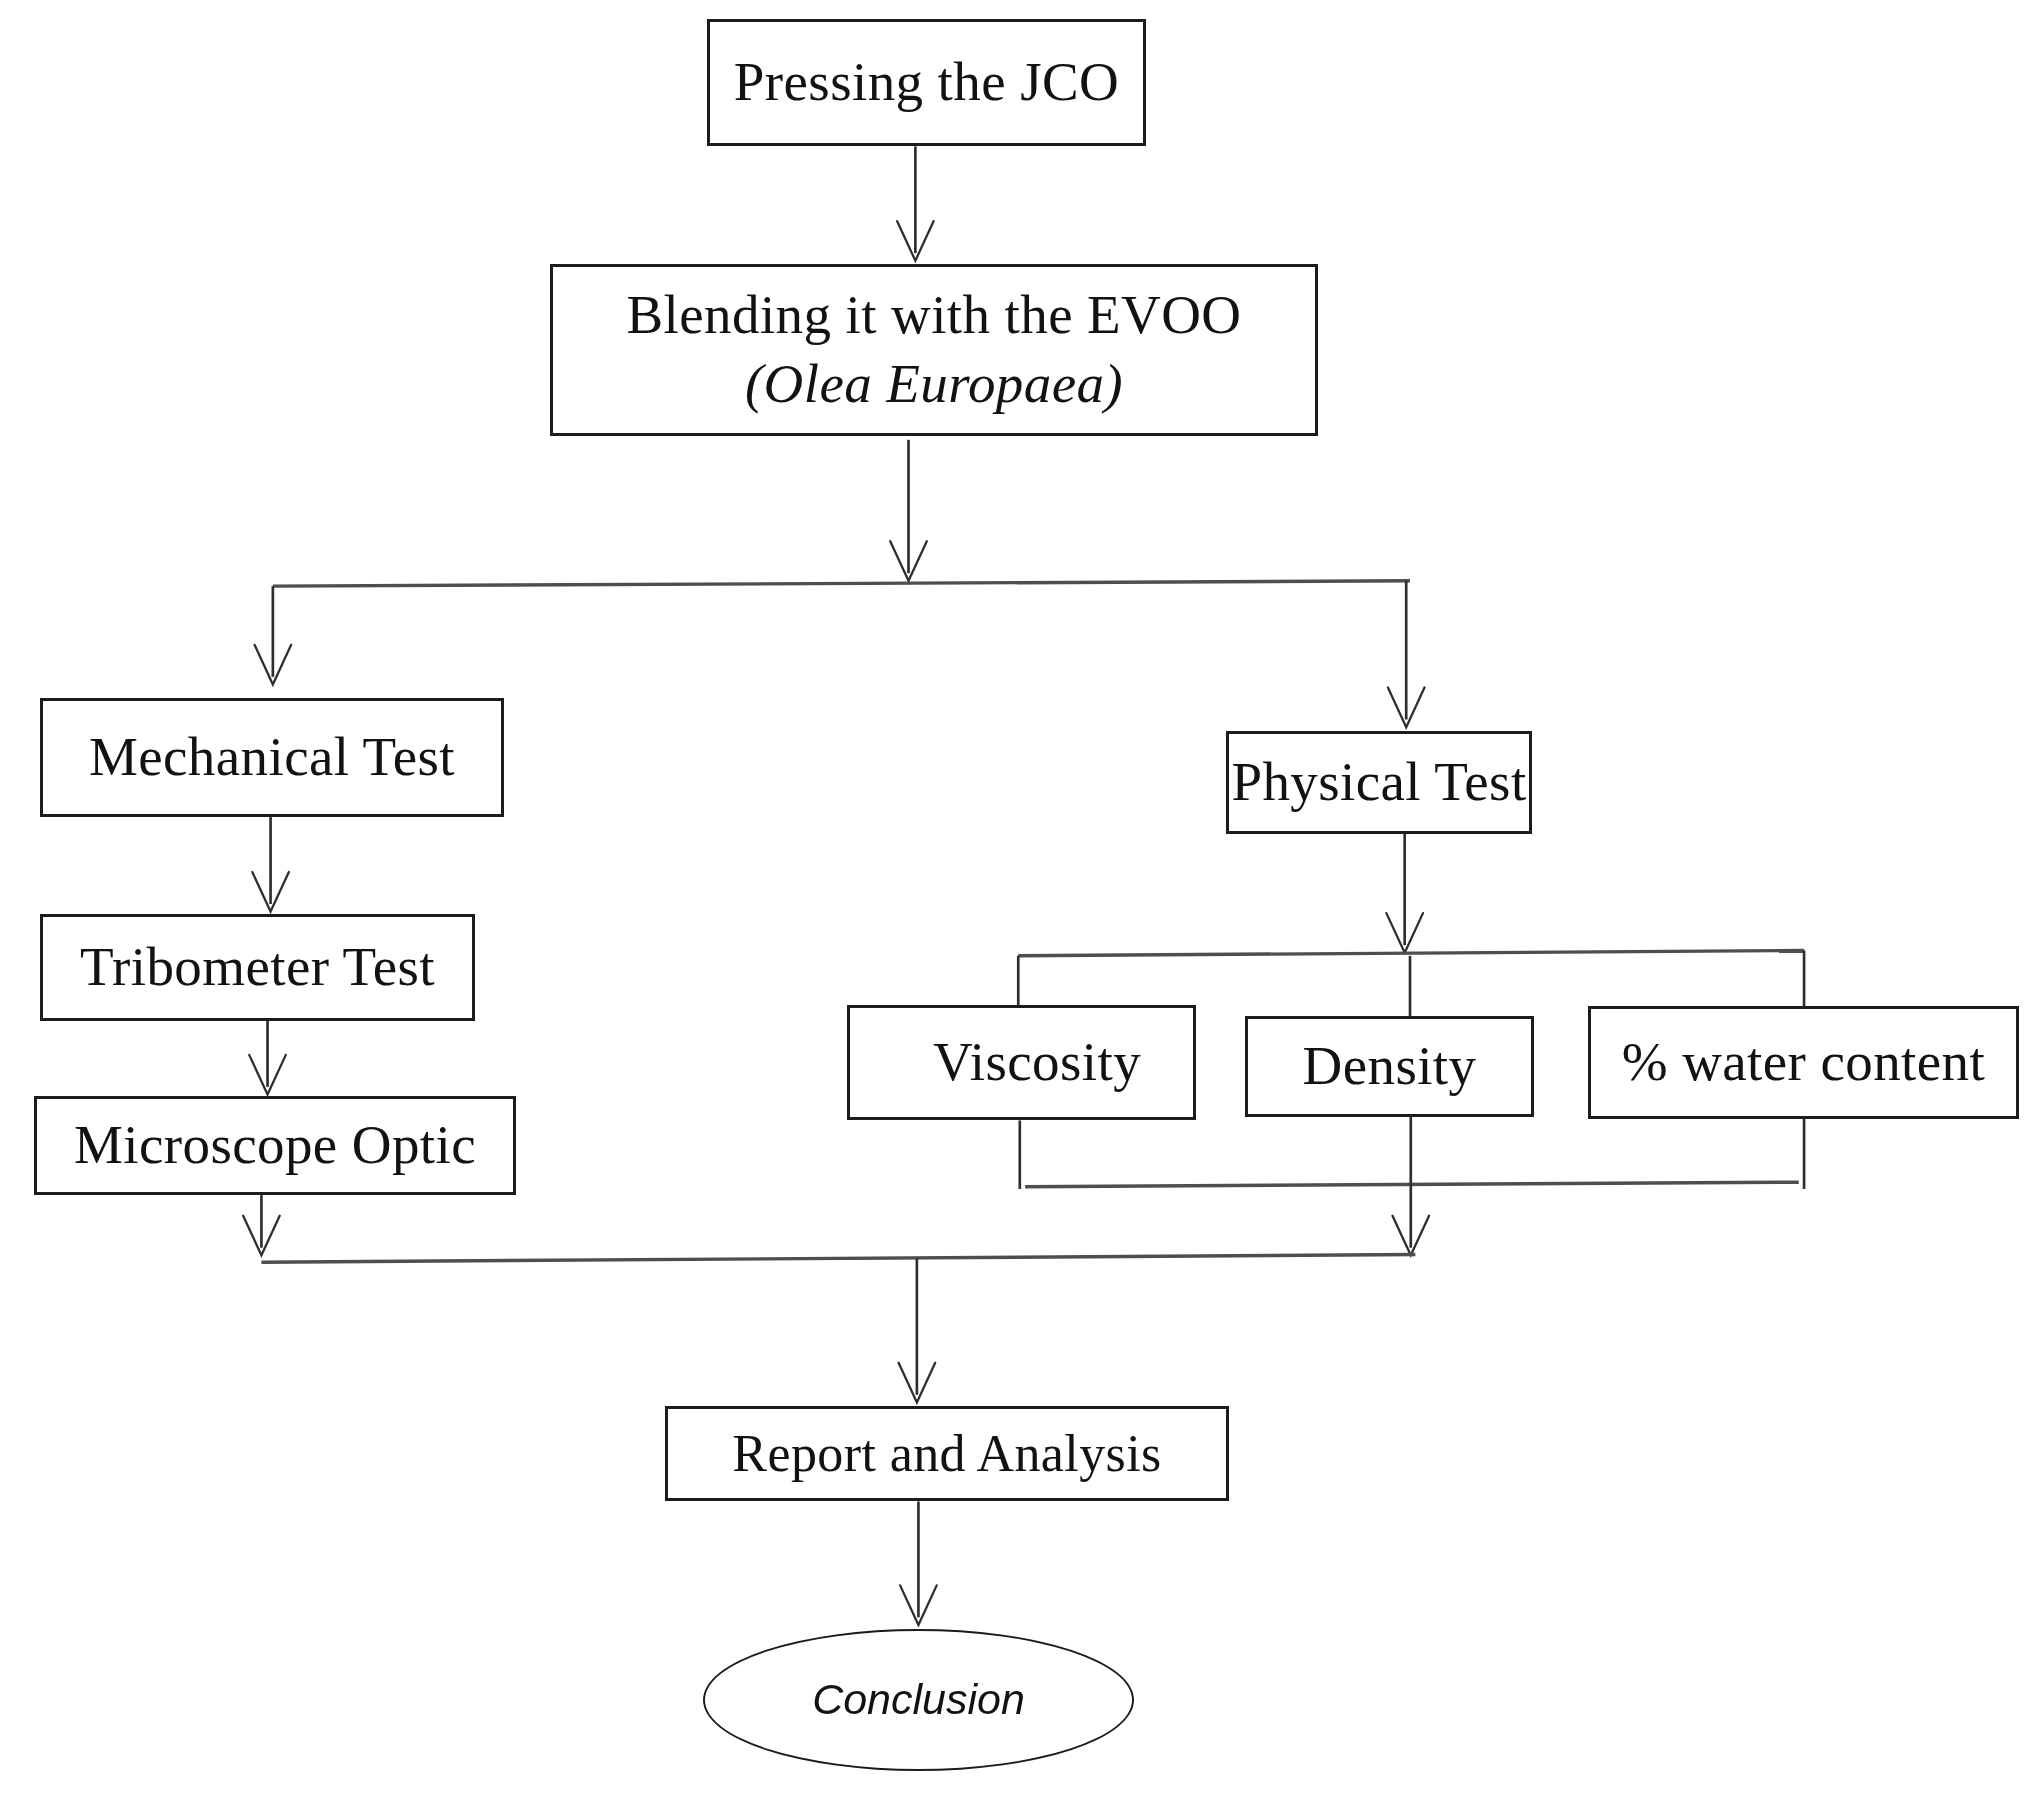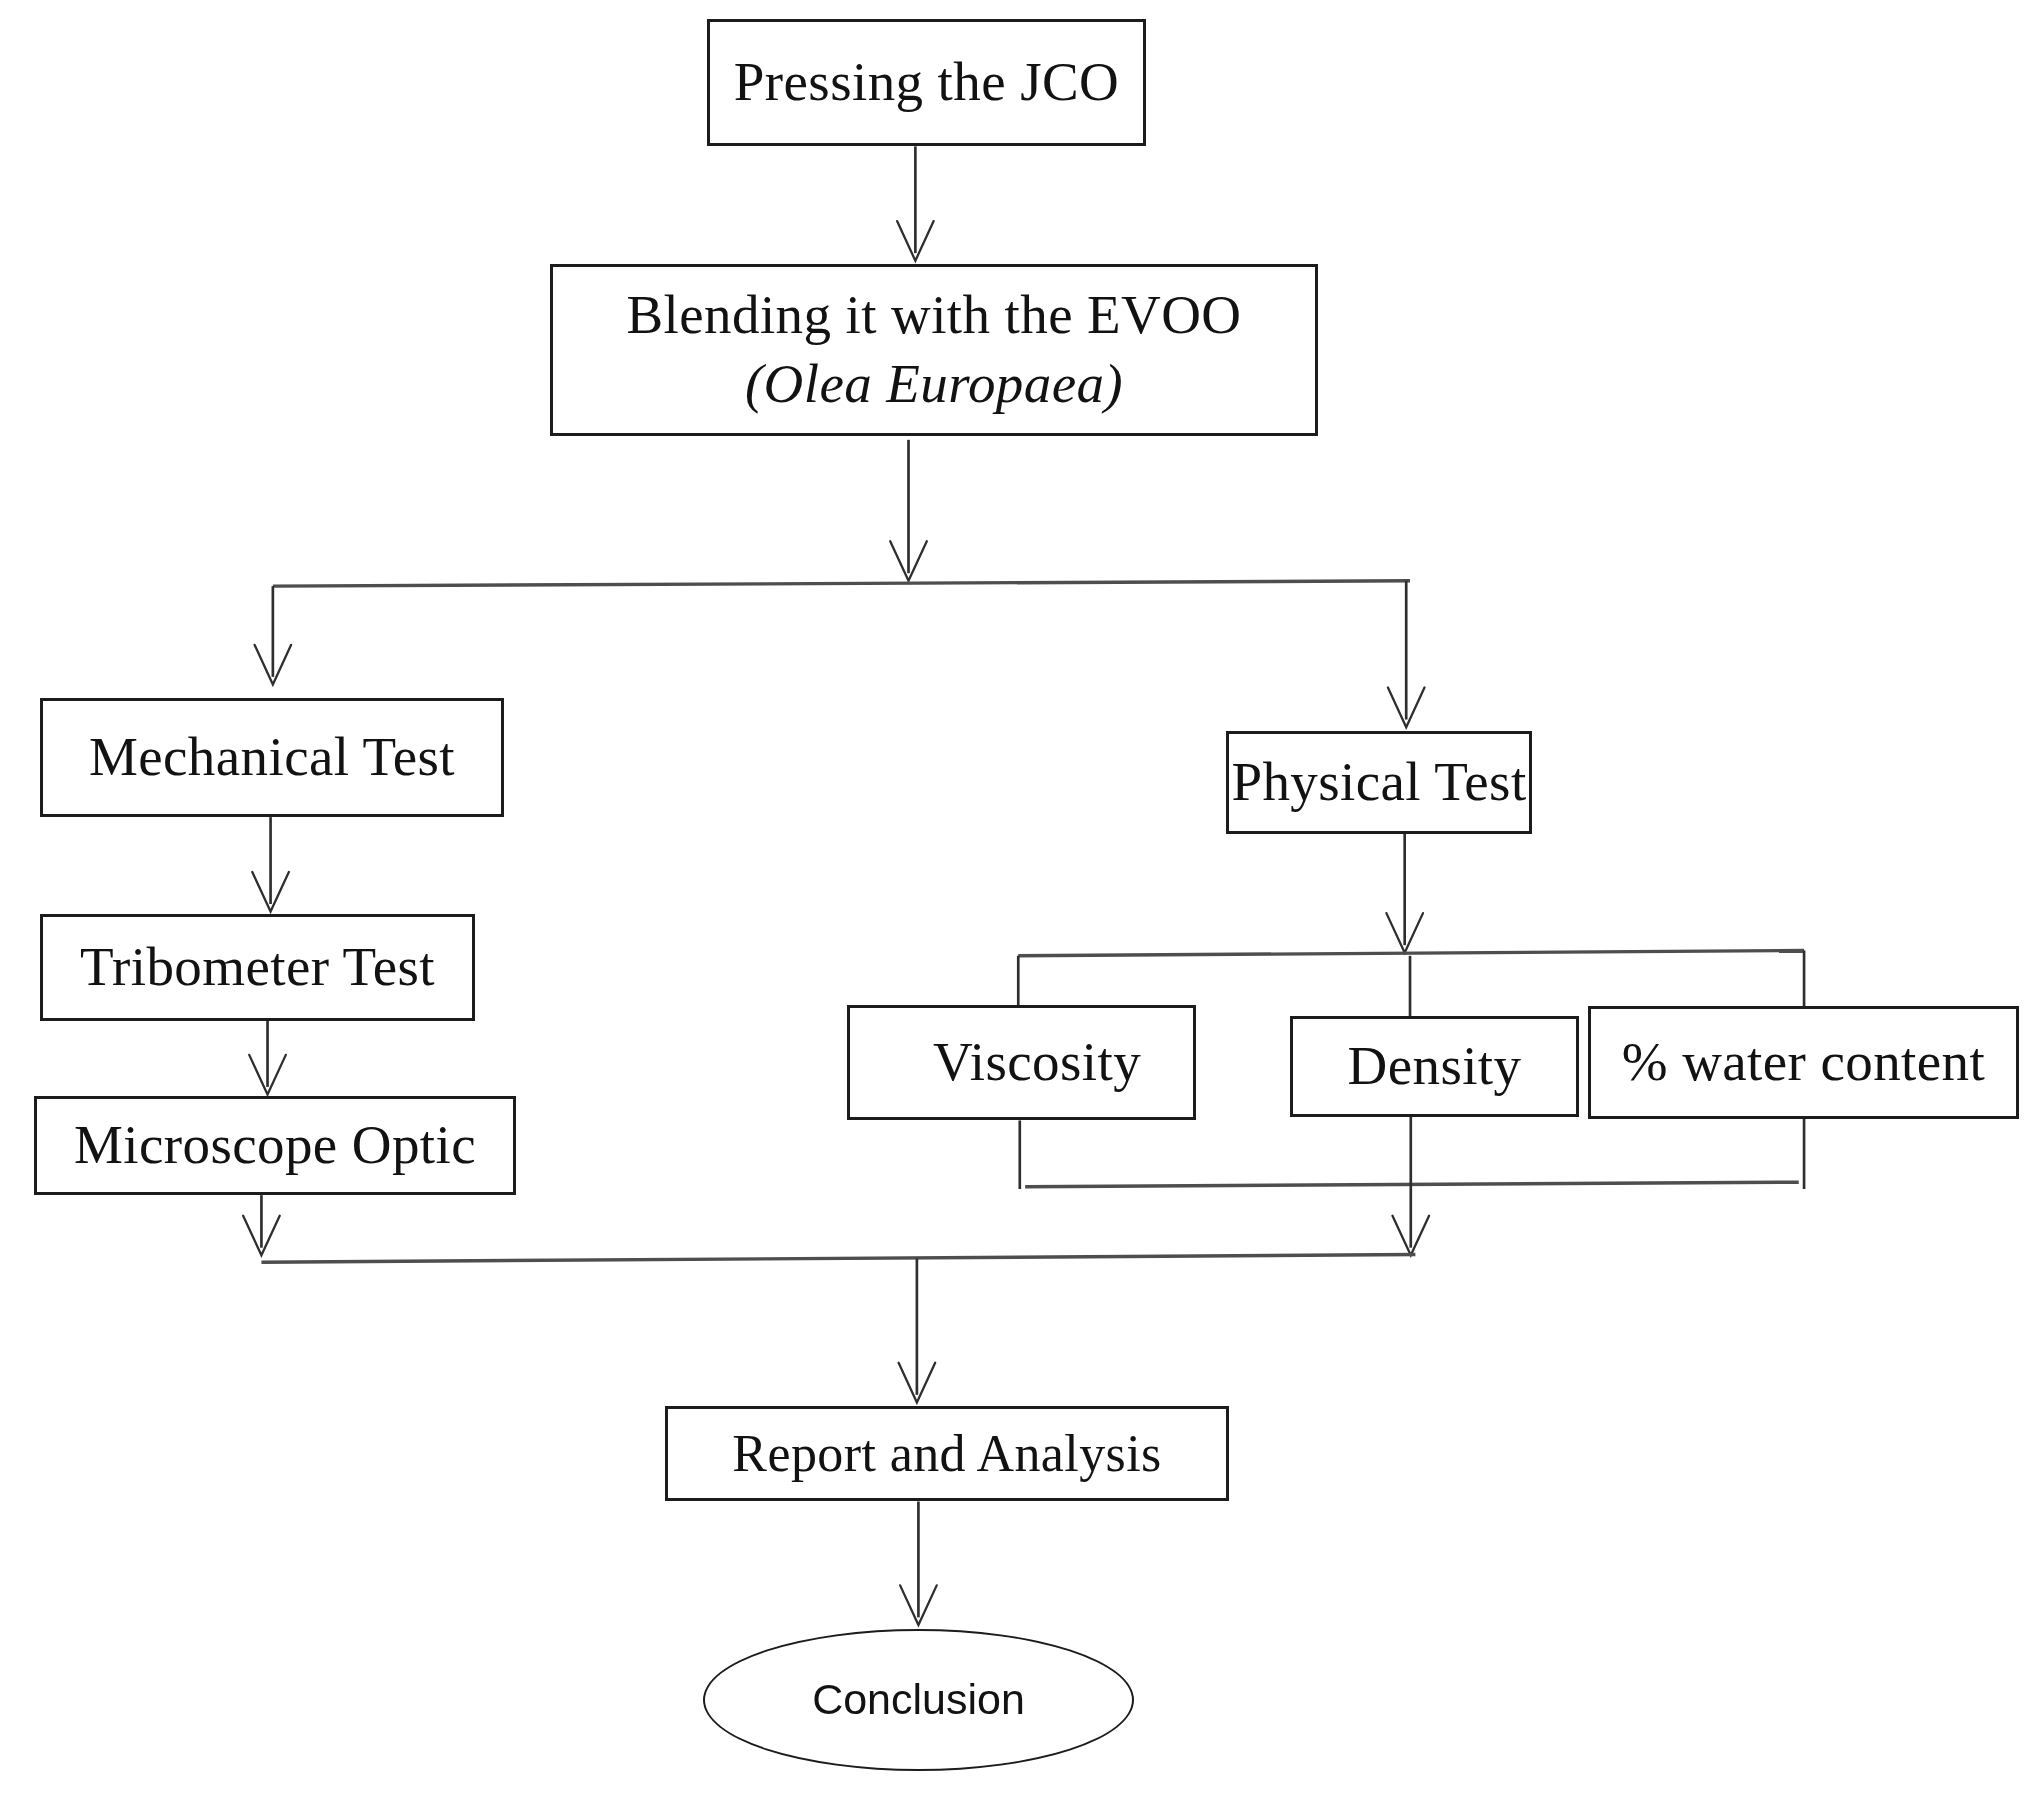--- a/index.html
+++ b/index.html
@@ -116,30 +116,30 @@
   </div>
 
   <div class="node" style="left:1226px;top:731px;width:306px;height:103px;">
     <span>Physical Test</span>
   </div>
 
   <div class="node" style="left:847px;top:1005px;width:349px;height:115px;padding-left:31px;">
     <span>Viscosity</span>
   </div>
 
-  <div class="node" style="left:1245px;top:1016px;width:289px;height:101px;margin-left:45px;">
+  <div class="node" style="left:1245px;top:1016px;width:289px;height:101px;">
     <span>Density</span>
   </div>
 
   <div class="node" style="left:1588px;top:1006px;width:431px;height:113px;">
     <span>% water content</span>
   </div>
 
   <div class="node small" style="left:665px;top:1406px;width:564px;height:95px;">
     <span>Report and Analysis</span>
   </div>
 
-  <div class="node ellipse" style="left:703px;top:1629px;width:431px;height:142px;">
+  <div class="node ellipse" style="left:703px;top:1629px;width:431px;height:142px;font-style:italic;">
     <span>Conclusion</span>
   </div>
 
 </div>
 
 
 </body></html>

